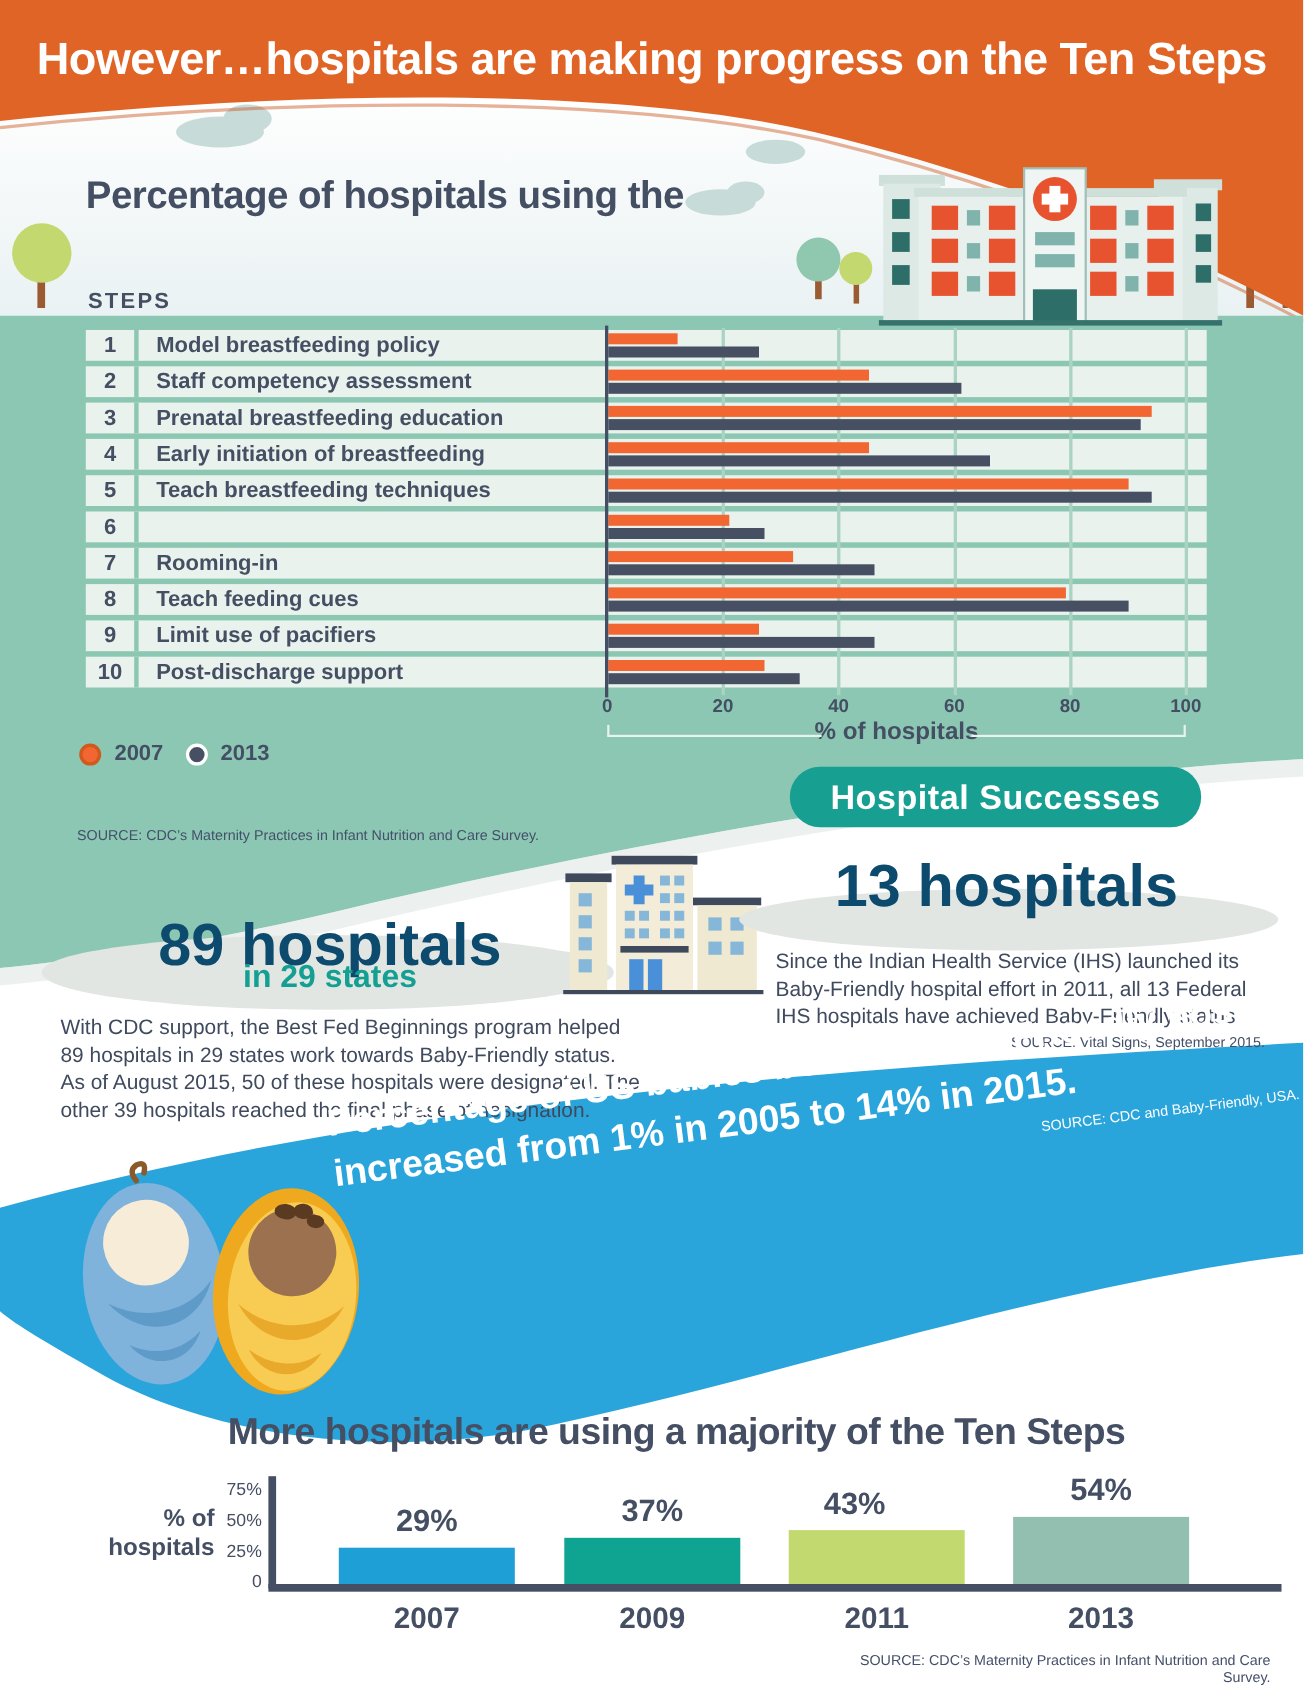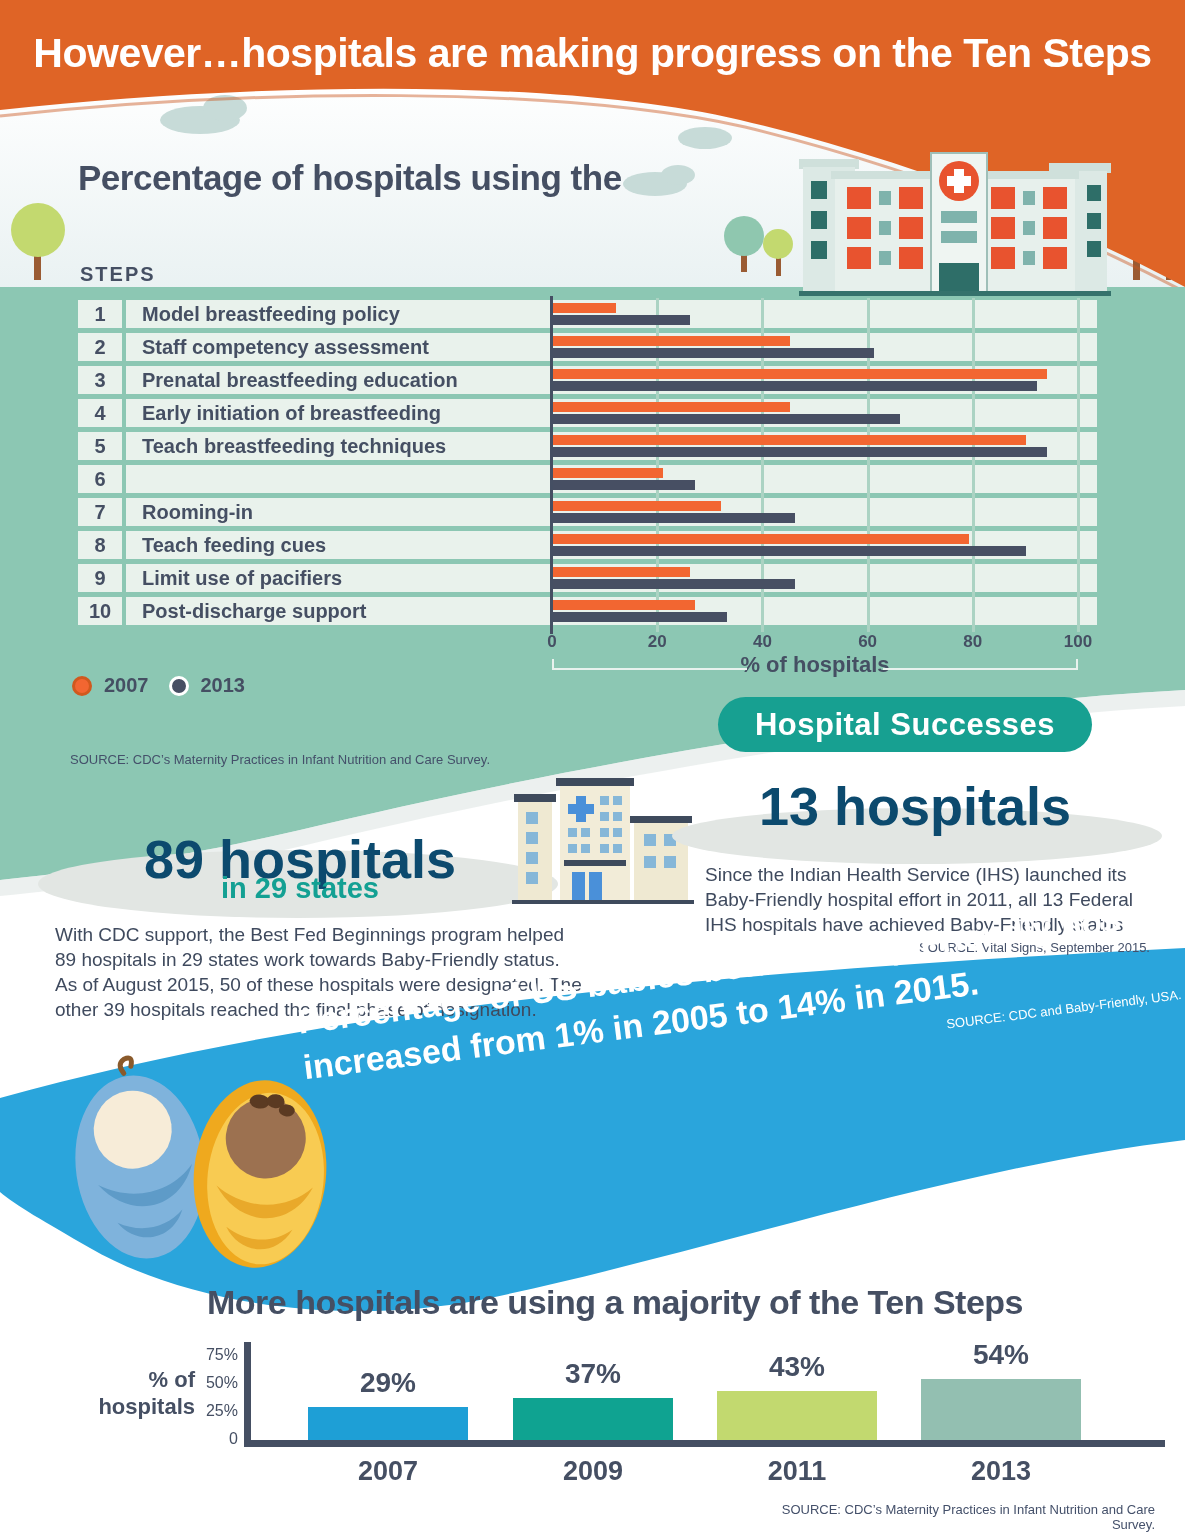--- a/index.html
+++ b/index.html
@@ -399,21 +399,21 @@
   <div class="axis-v"></div>
   <div class="axis-h"></div>
   <div id="bars-bottom">
       <div class="bbar" style="left: 308px; top: 1407px; width: 160px; height: 33px; background: rgb(30, 159, 214);"></div>
       <div class="bval" style="left: 308px; top: 1367px;">29%</div>
       <div class="byear" style="left: 308px;">2007</div>
       <div class="bbar" style="left: 513px; top: 1398px; width: 160px; height: 42px; background: rgb(15, 163, 145);"></div>
       <div class="bval" style="left: 513px; top: 1358px;">37%</div>
       <div class="byear" style="left: 513px;">2009</div>
       <div class="bbar" style="left: 717px; top: 1391px; width: 160px; height: 49px; background: rgb(194, 217, 111);"></div>
-      <div class="bval" style="left: 717px; top: 1351px;">43%</div>
+      <div class="bval" style="left: 697px; top: 1351px;">43%</div>
       <div class="byear" style="left: 717px;">2011</div>
       <div class="bbar" style="left: 921px; top: 1379px; width: 160px; height: 61px; background: rgb(147, 191, 177);"></div>
       <div class="bval" style="left: 921px; top: 1339px;">54%</div>
       <div class="byear" style="left: 921px;">2013</div>
     </div>
   <div class="src src3">SOURCE: CDC’s Maternity Practices in Infant Nutrition and Care Survey.</div>
 
 </div>
 
 </body></html>

